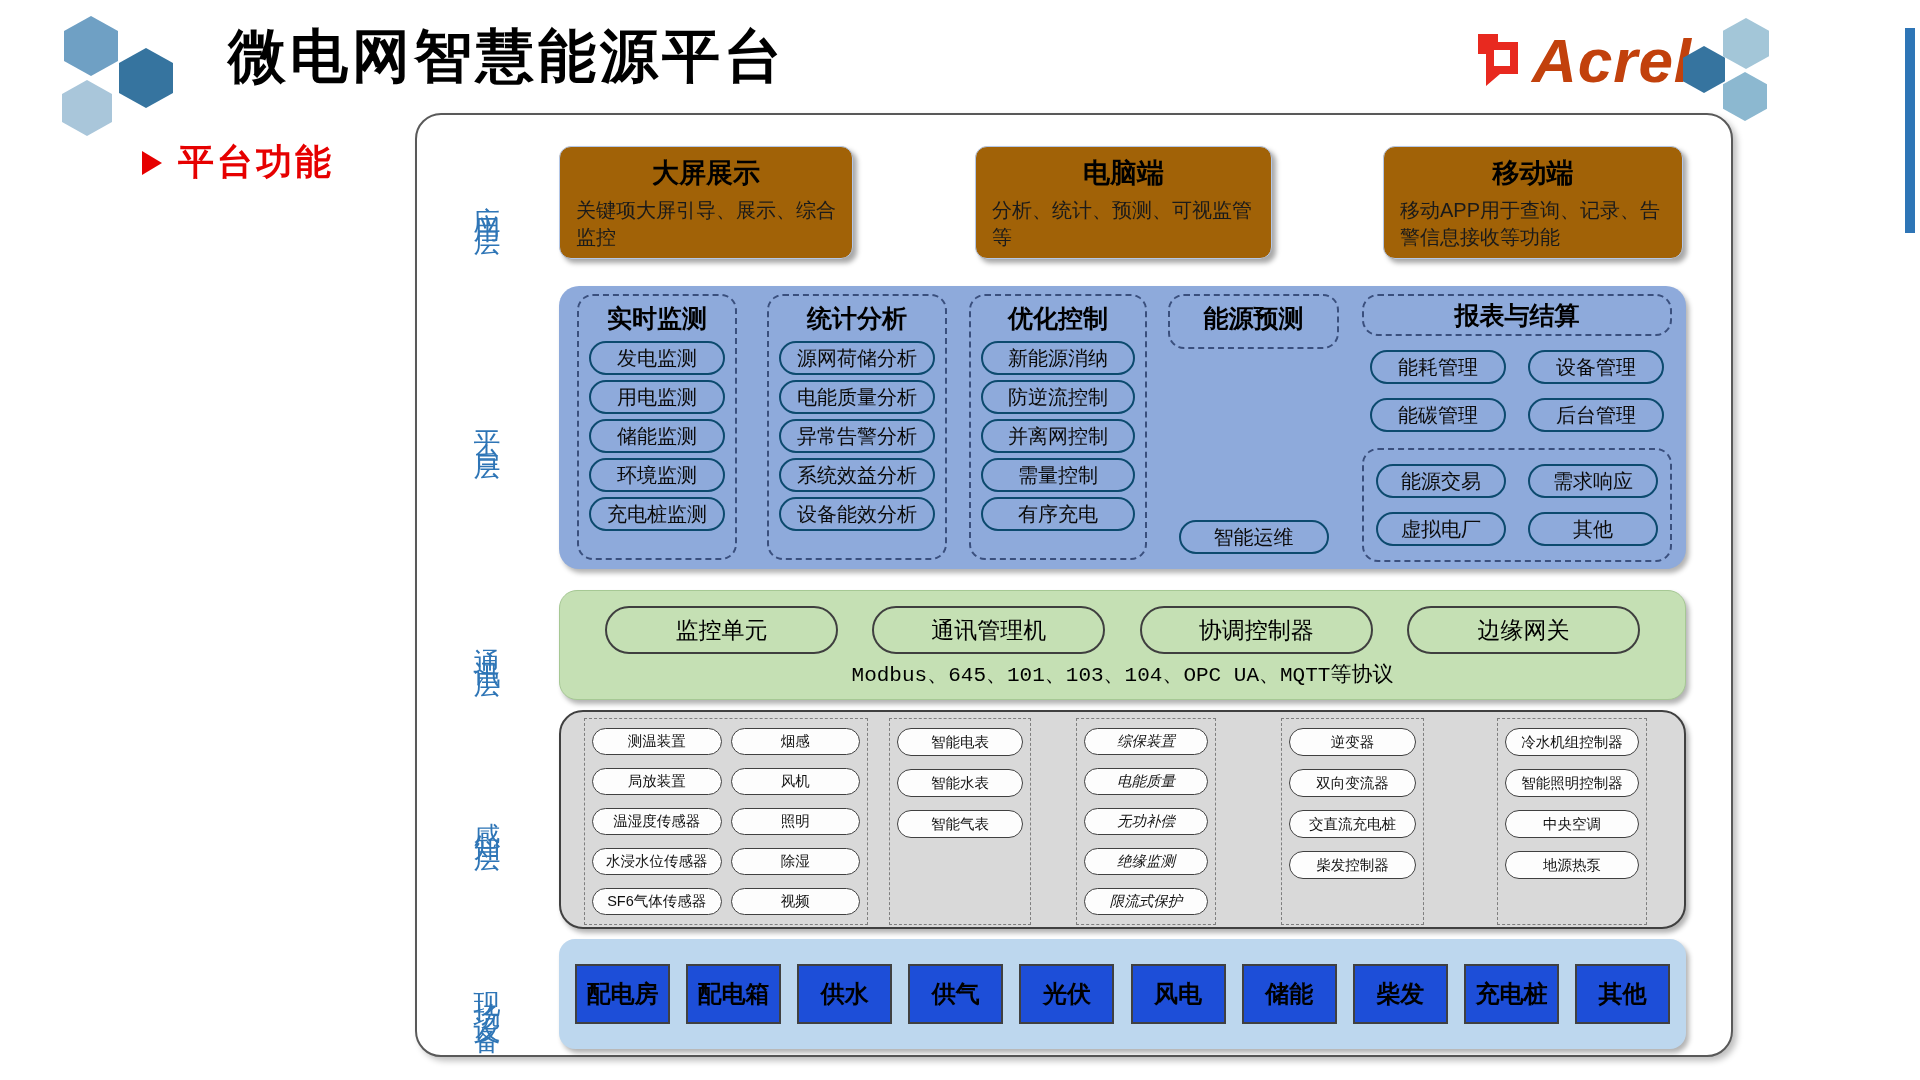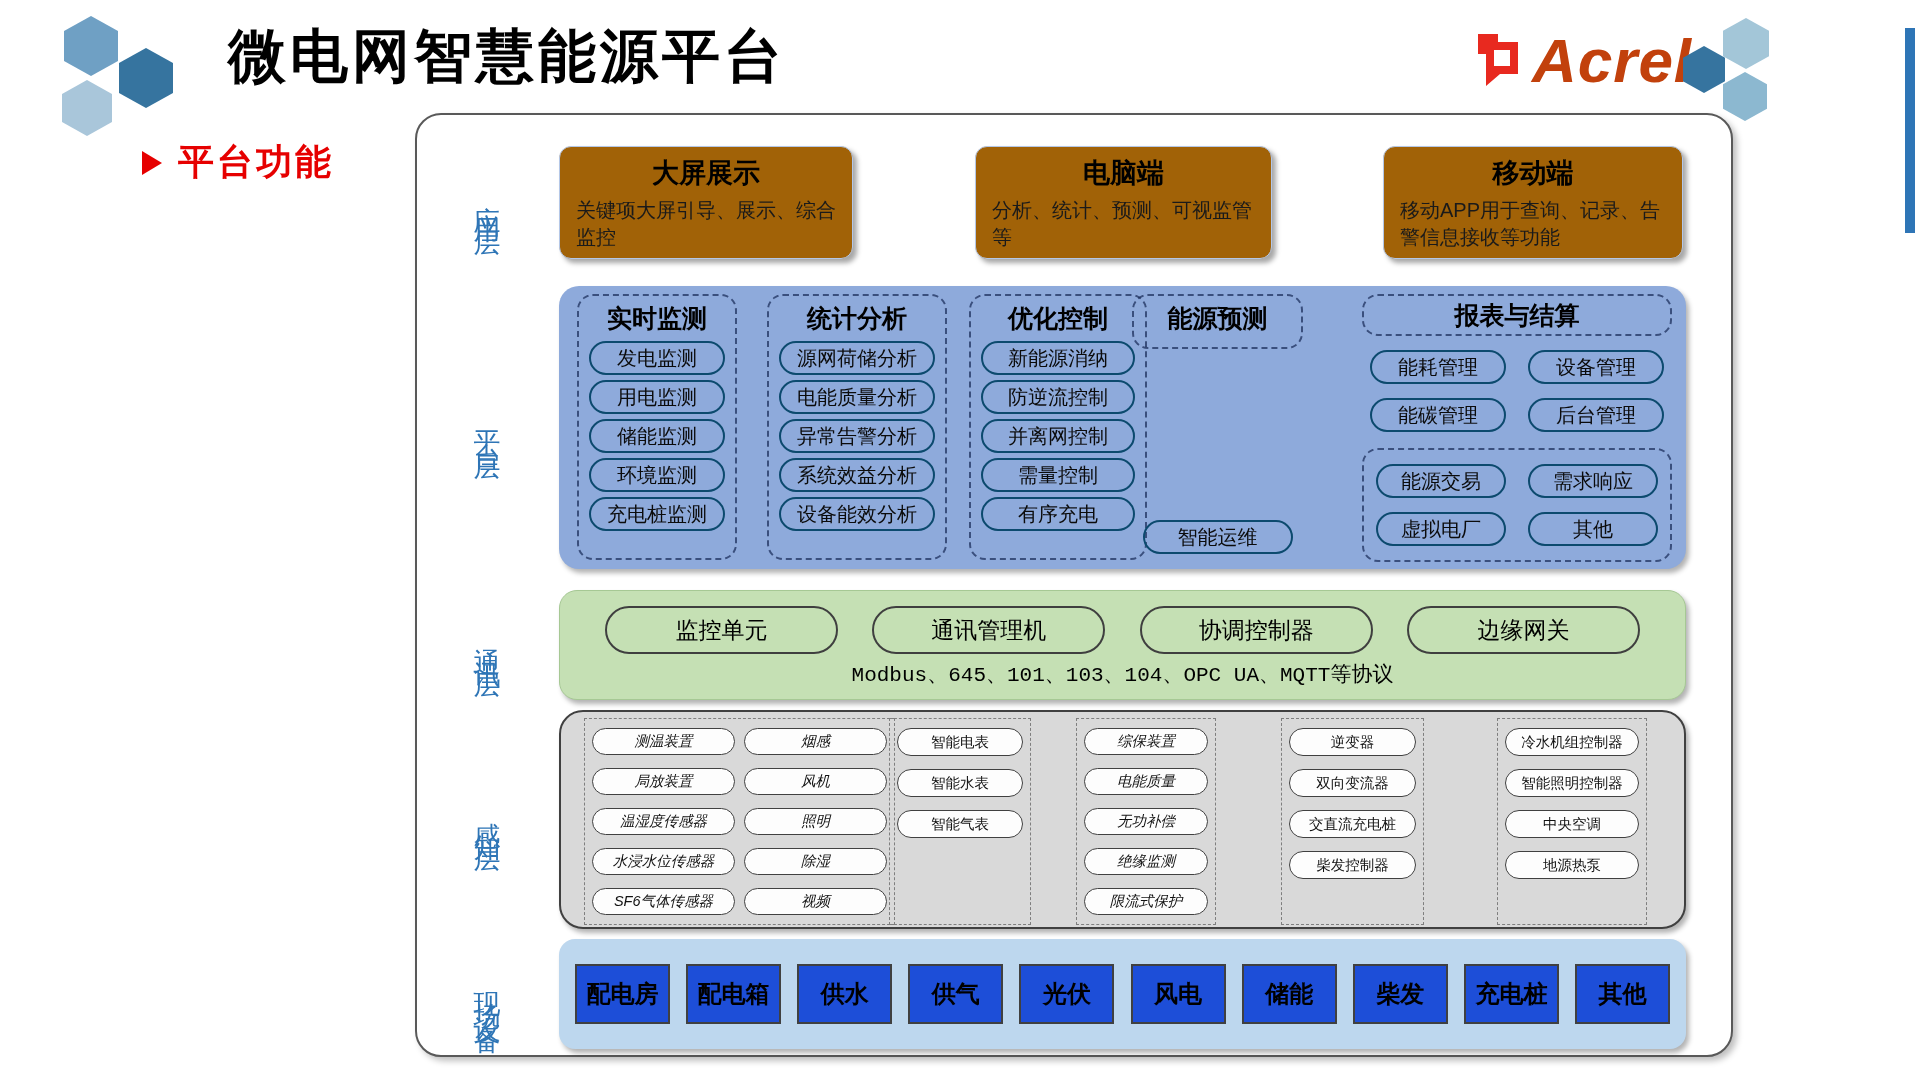--- a/index.html
+++ b/index.html
@@ -159,21 +159,21 @@
       <div class="pcol dashed-box" style="left:410px; width:178px;">
         <div class="pcol-title">优化控制</div>
         <div>
             <div class="pill">新能源消纳</div>
             <div class="pill">防逆流控制</div>
             <div class="pill">并离网控制</div>
             <div class="pill">需量控制</div>
             <div class="pill">有序充电</div>
           </div>
       </div>
-      <div class="pcol col4" style="left:573px; width:171px;gap:40px;">
+      <div class="pcol col4" style="left:609px; width:171px;gap:40px;">
         <div class="dashed-box col4-top">
           <div class="pcol-title">能源预测</div>
         </div>
         <div class="pill standalone-pill">智能运维</div>
       </div>
       <div class="pcol col5" style="left:803px; width:310px;">
         <div class="dashed-box report-title-box">报表与结算</div>
         <div class="report-grid">
             <div class="pill">能耗管理</div>
             <div class="pill">设备管理</div>
@@ -195,21 +195,21 @@
       <div class="comm-pills">
           <div class="comm-pill">监控单元</div>
           <div class="comm-pill">通讯管理机</div>
           <div class="comm-pill">协调控制器</div>
           <div class="comm-pill">边缘网关</div>
         </div>
       <div class="protocols">Modbus、645、101、103、104、OPC UA、MQTT等协议</div>
     </div>
 
     <div class="perception">
-      <div class="pgroup" style="left:23px; width:311px;font-style:italic;">
+      <div class="pgroup" style="left:23px; width:284px;">
         <div class="pg-cols">
           <div class="pg-col">
               <div class="wpill">测温装置</div>
               <div class="wpill">局放装置</div>
               <div class="wpill">温湿度传感器</div>
               <div class="wpill">水浸水位传感器</div>
               <div class="wpill">SF6气体传感器</div>
             </div>
           <div class="pg-col">
               <div class="wpill">烟感</div>

